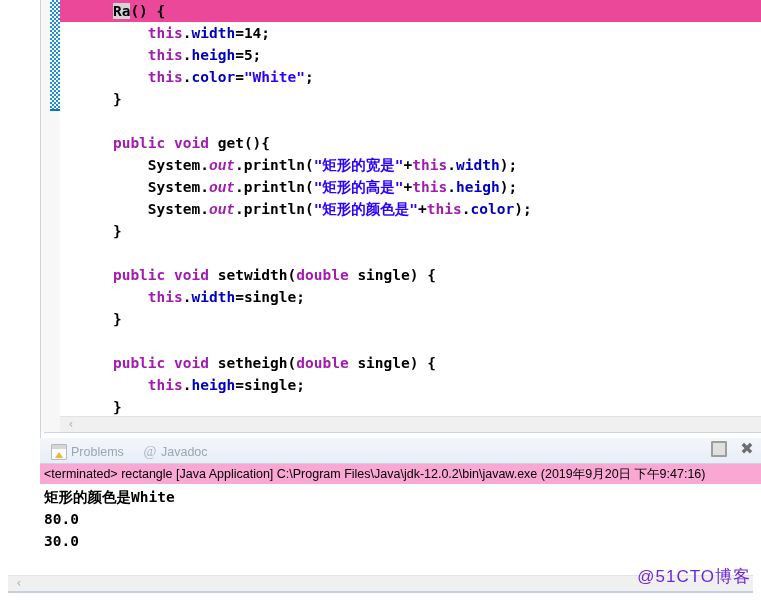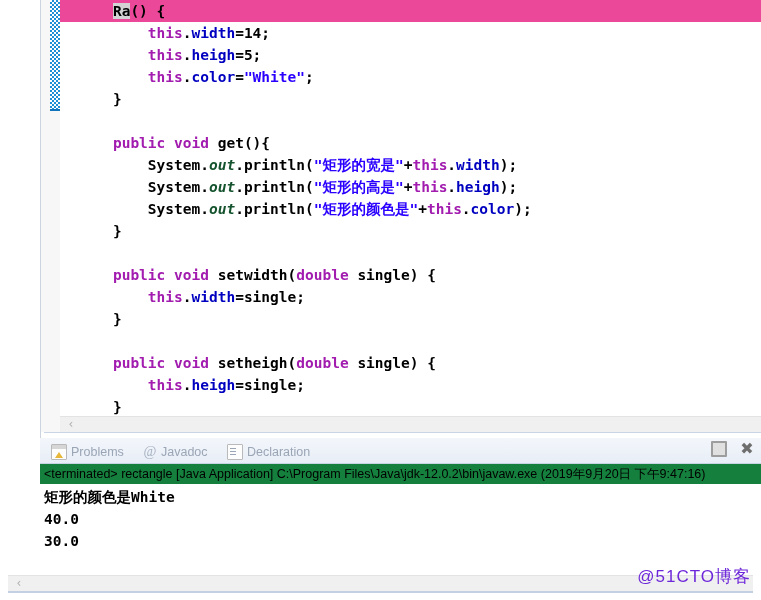--- a/index.html
+++ b/index.html
@@ -73,21 +73,21 @@
     background: #ec4899;
   }
   .code-text {
     display: inline-block;
     padding-left: 18px;
   }
 
   .kw   { color: #a21caf; }
   .fld  { color: #0000c0; }
   .str  { color: #2a00ff; }
-  .stat { color: #14532d; font-style: italic; }
+  .stat { color: #a21caf; font-style: italic; font-family: Liberation Mono, monospace; }
   .plain{ color: #000000; }
   .occ  { background: #d4d4d4; }
 
   
   #editor-hscroll {
     position: absolute;
     left: 60px;
     top: 416px;
     width: 701px;
     height: 16px;
@@ -269,21 +269,21 @@
     left: 0;
     top: 26px;
     width: 721px;
     height: 20px;
     line-height: 20px;
     padding-left: 4px;
     box-sizing: border-box;
     font-size: 12.5px;
     color: #000000;
     white-space: nowrap;
-    background: #15803d;
+    background: #f9a8d4;
   }
 
   #console-output {
     position: absolute;
     left: 0;
     top: 46px;
     width: 721px;
     height: 98px;
     background: #ffffff;
     padding: 2px 0 0 4px;
@@ -403,36 +403,32 @@
 
     <div id="tab-bar">
         <div class="tab" style="left: 4px;">
           <span class="ic ic-problems"></span>
           <span class="tab-label">Problems</span>
         </div>
         <div class="tab" style="left: 96px;">
           <span class="ic ic-javadoc">@</span>
           <span class="tab-label">Javadoc</span>
         </div>
-        <div class="tab" style="left: 180px;">
-          <span class="ic ic-declaration"></span>
-          <span class="tab-label">Declaration</span>
-        </div>
       </div>
 
     <div id="panel-tools">
       <div class="tool-btn ic-restore"></div>
       <div class="tool-btn ic-close-x">✖</div>
     </div>
 
     <div id="console-status">&lt;terminated&gt; rectangle [Java Application] C:\Program Files\Java\jdk-12.0.2\bin\javaw.exe (2019年9月20日 下午9:47:16)</div>
 
     <div id="console-output">
         <div class="out-line">矩形的颜色是White</div>
-        <div class="out-line">40.0</div>
+        <div class="out-line">80.0</div>
         <div class="out-line">30.0</div>
       </div>
   </div>
 
   <div id="console-hscroll">
     <div class="arrow">‹</div>
   </div>
 
   <div id="watermark">@51CTO博客</div>
 

